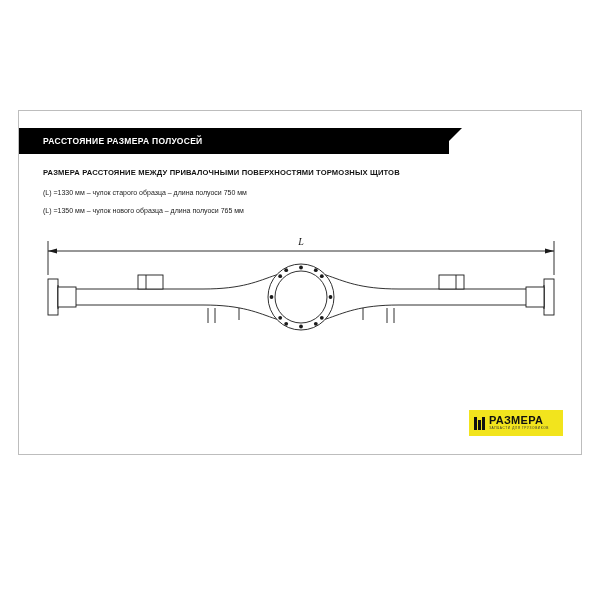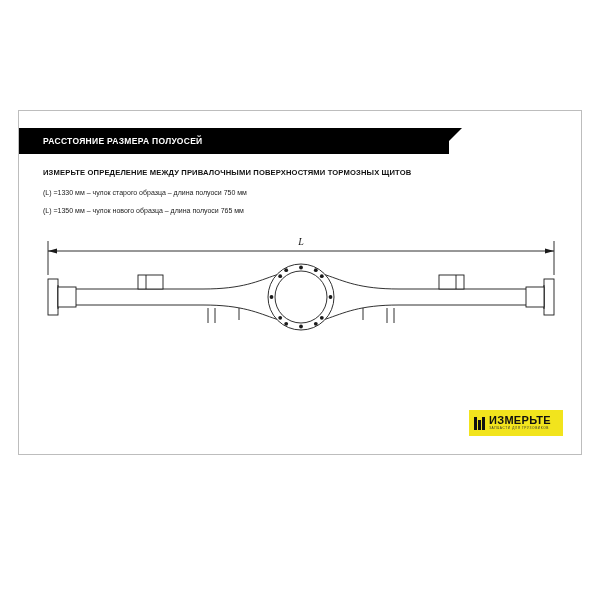--- a/index.html
+++ b/index.html
@@ -136,21 +136,21 @@
 <body>
 
 <div class="page">
 
   <div class="card">
 
     <div class="title-bar">
       <span class="title-text">РАССТОЯНИЕ РАЗМЕРА ПОЛУОСЕЙ</span>
     </div>
 
-    <div class="subtitle">ИЗМЕРЬТЕ ОПРЕДЕЛЕНИЕ МЕЖДУ ПРИВАЛОЧНЫМИ ПОВЕРХНОСТЯМИ ТОРМОЗНЫХ ЩИТОВ</div>
+    <div class="subtitle">РАЗМЕРА РАССТОЯНИЕ МЕЖДУ ПРИВАЛОЧНЫМИ ПОВЕРХНОСТЯМИ ТОРМОЗНЫХ ЩИТОВ</div>
 
     <div class="note note-1">(L) =1330 мм – чулок старого образца – длина полуоси 750 мм</div>
     <div class="note note-2">(L) =1350 мм – чулок нового образца – длина полуоси 765 мм</div>
 
     <div class="drawing">
       <svg viewBox="0 0 516 130" width="516" height="130" xmlns="http://www.w3.org/2000/svg">
         <g fill="none" stroke="#1a1a1a" stroke-width="0.9">
 
           <line x1="5" y1="22" x2="511" y2="22"></line>
           <line x1="5" y1="12" x2="5" y2="46"></line>
@@ -208,19 +208,19 @@
       </svg>
     </div>
 
     <div class="logo">
       <span class="logo-bars">
         <i></i>
           <i></i>
           <i></i>
       </span>
       <span class="logo-text-wrap">
-        <span class="logo-name">ИЗМЕРЬТЕ</span>
+        <span class="logo-name">РАЗМЕРА</span>
         <span class="logo-sub">ЗАПЧАСТИ ДЛЯ ГРУЗОВИКОВ</span>
       </span>
     </div>
 
   </div>
 </div>
 
 </body></html>

